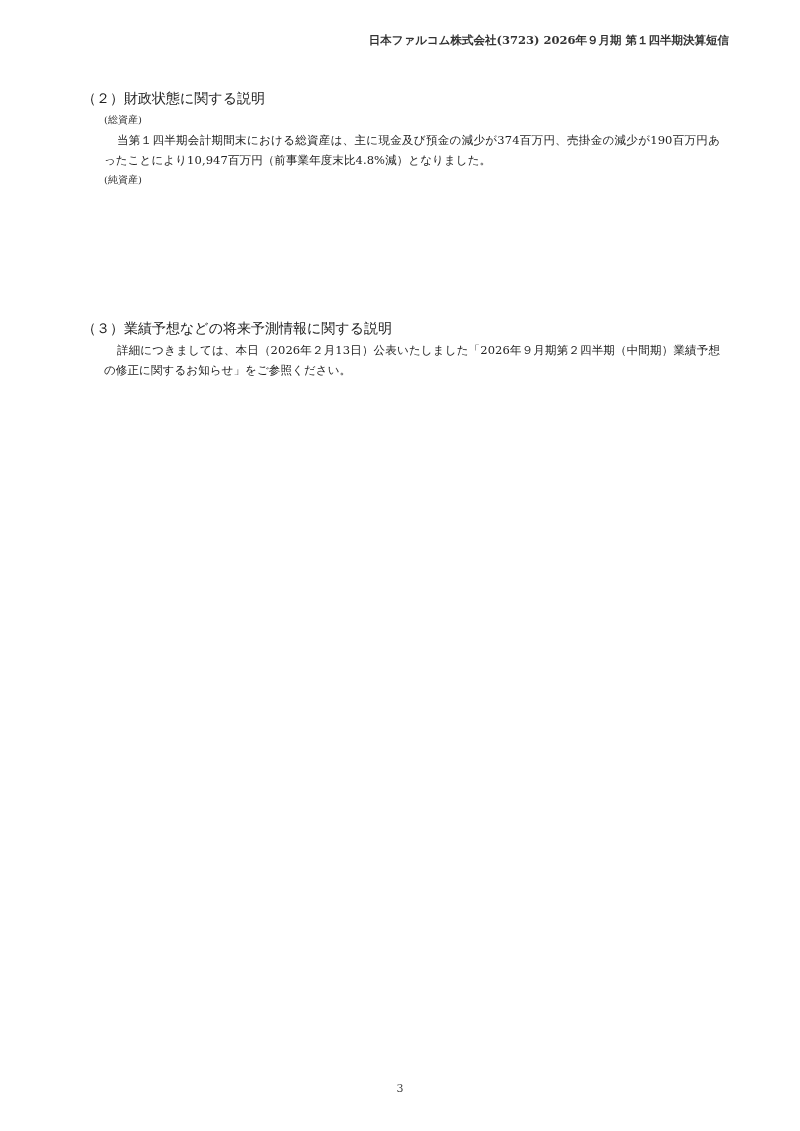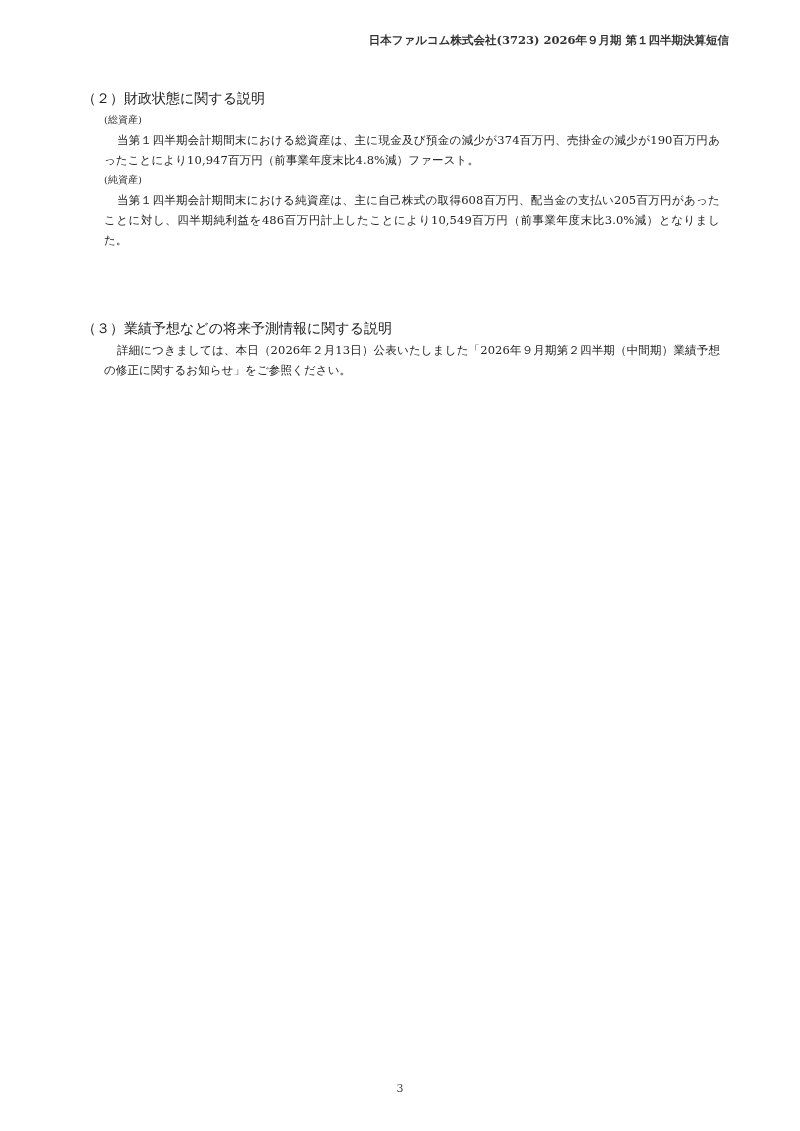--- a/index.html
+++ b/index.html
@@ -69,25 +69,24 @@
   </style>
 </head>
 <body>
 
 <div class="header">日本ファルコム株式会社(3723) 2026年９月期 第１四半期決算短信</div>
 
 <div class="section sec2">
   <div class="sec-title">（２）財政状態に関する説明</div>
 
   <div class="sub-label">(総資産)</div>
-  <p class="para">当第１四半期会計期間末における総資産は、主に現金及び預金の減少が374百万円、売掛金の減少が190百万円あったことにより10,947百万円（前事業年度末比4.8%減）ファースト。</p>
+  <p class="para">当第１四半期会計期間末における総資産は、主に現金及び預金の減少が374百万円、売掛金の減少が190百万円あったことにより10,947百万円（前事業年度末比4.8%減）となりました。</p>
 
 
   <div class="sub-label">(純資産)</div>
-  <p class="para">当第１四半期会計期間末における純資産は、主に自己株式の取得608百万円、配当金の支払い205百万円があったことに対し、四半期純利益を486百万円計上したことにより10,549百万円（前事業年度末比3.0%減）となりました。</p>
 </div>
 
 <div class="section sec3">
   <div class="sec-title">（３）業績予想などの将来予測情報に関する説明</div>
   <p class="para">詳細につきましては、本日（2026年２月13日）公表いたしました「2026年９月期第２四半期（中間期）業績予想の修正に関するお知らせ」をご参照ください。</p>
 </div>
 
 <div class="page-number">3</div>
 
 </body></html>

